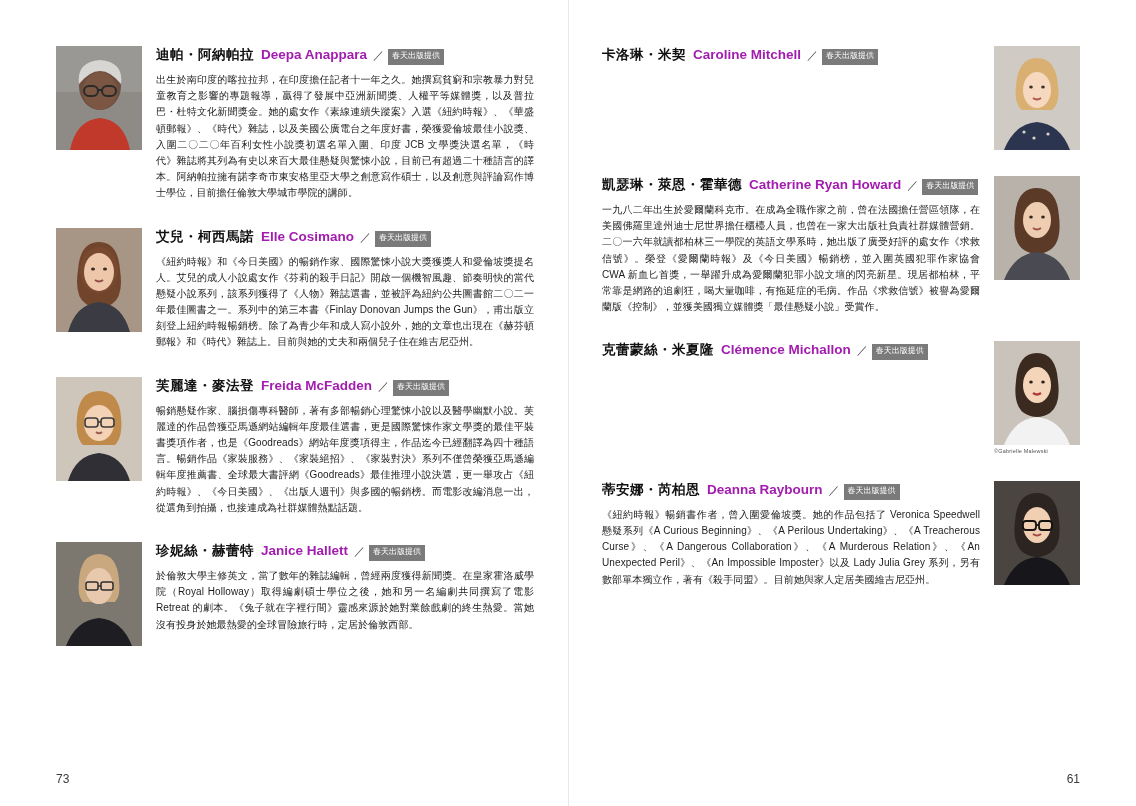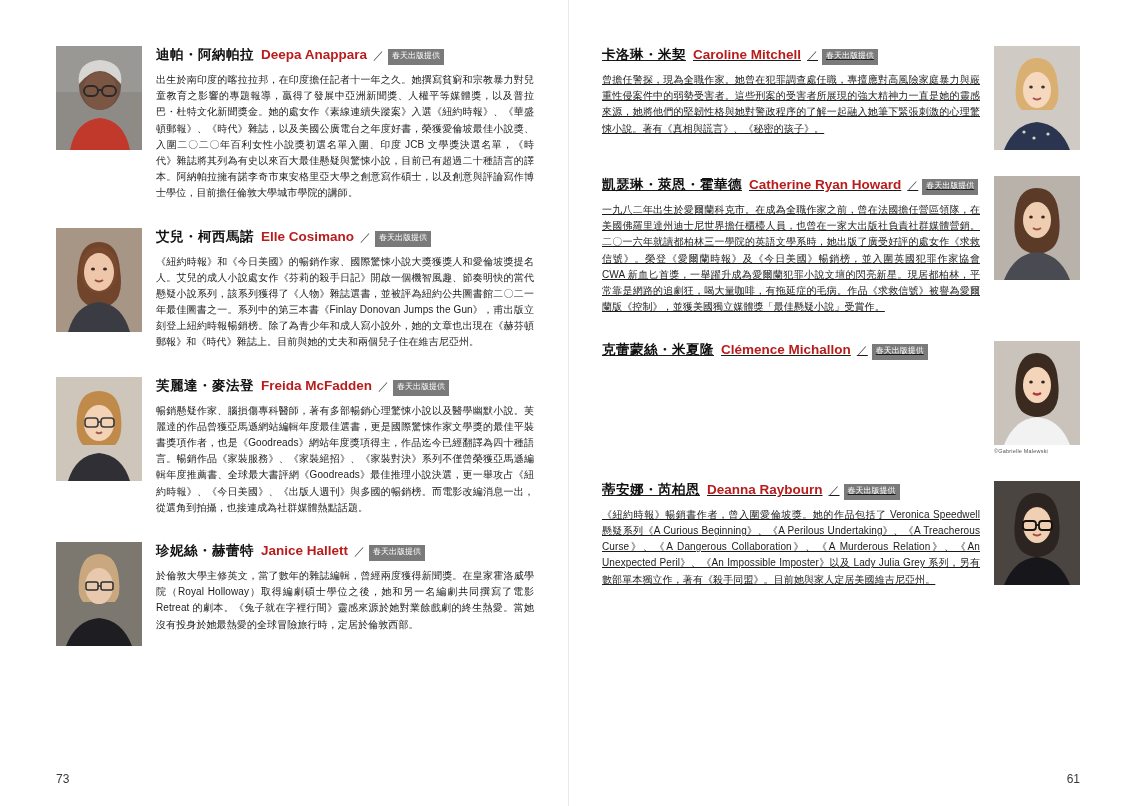--- a/index.html
+++ b/index.html
@@ -42,21 +42,21 @@
     background: #e8e8e8;
   }
   .entry {
     display: flex;
     align-items: flex-start;
     margin-bottom: 26px;
   }
   .entry.photo-left .photo-wrap { order: 0; margin-right: 14px; }
   .entry.photo-left .content { order: 1; }
   .entry.photo-right .photo-wrap { order: 1; margin-left: 14px; }
-  .entry.photo-right .content { order: 0; text-decoration: underline; }
+  .entry.photo-right .content { order: 0; }
 
   .photo-wrap {
     flex: 0 0 auto;
     width: 86px;
   }
   .photo {
     width: 86px;
     height: 104px;
     background: #bdb8b4;
     overflow: hidden;
@@ -83,21 +83,21 @@
   .name-cn {
     font-size: 13.5px;
     font-weight: bold;
     letter-spacing: 0.5px;
     color: #111;
     white-space: nowrap;
   }
   .name-en {
     font-size: 13.5px;
     font-weight: bold;
-    color: #b91c1c;
+    color: #a21caf;
     margin-left: 7px;
     white-space: nowrap;
   }
   .slash {
     margin: 0 4px 0 6px;
     font-size: 11px;
     color: #444;
   }
   .provider {
     font-size: 8px;
@@ -264,21 +264,20 @@
           </svg>
         </div>
       </div>
       <div class="content">
         <div class="name-line">
           <span class="name-cn">卡洛琳・米契</span>
           <span class="name-en">Caroline Mitchell</span>
           <span class="slash">／</span>
           <span class="provider">春天出版提供</span>
         </div>
-        <div class="bio">曾擔任警探，現為全職作家。她曾在犯罪調查處任職，專擅應對高風險家庭暴力與嚴重性侵案件中的弱勢受害者。這些刑案的受害者所展現的強大精神力一直是她的靈感來源，她將他們的堅韌性格與她對警政程序的了解一起融入她筆下緊張刺激的心理驚悚小說。著有《真相與謊言》、《秘密的孩子》。</div>
       </div>
     </div>
 
     <div class="entry photo-right">
       <div class="photo-wrap">
         <div class="photo">
           <svg viewBox="0 0 86 104" preserveAspectRatio="xMidYMid slice" aria-hidden="true">
             <rect width="86" height="104" fill="#b9b2aa"></rect>
             <ellipse cx="43" cy="40" rx="18" ry="22" fill="#eac8ab"></ellipse>
             <path d="M21 40 q2 -28 22 -28 q20 0 22 28 q3 26 -9 34 q-13 8 -26 0 q-12 -8 -9 -34z" fill="#5c3a28"></path>

